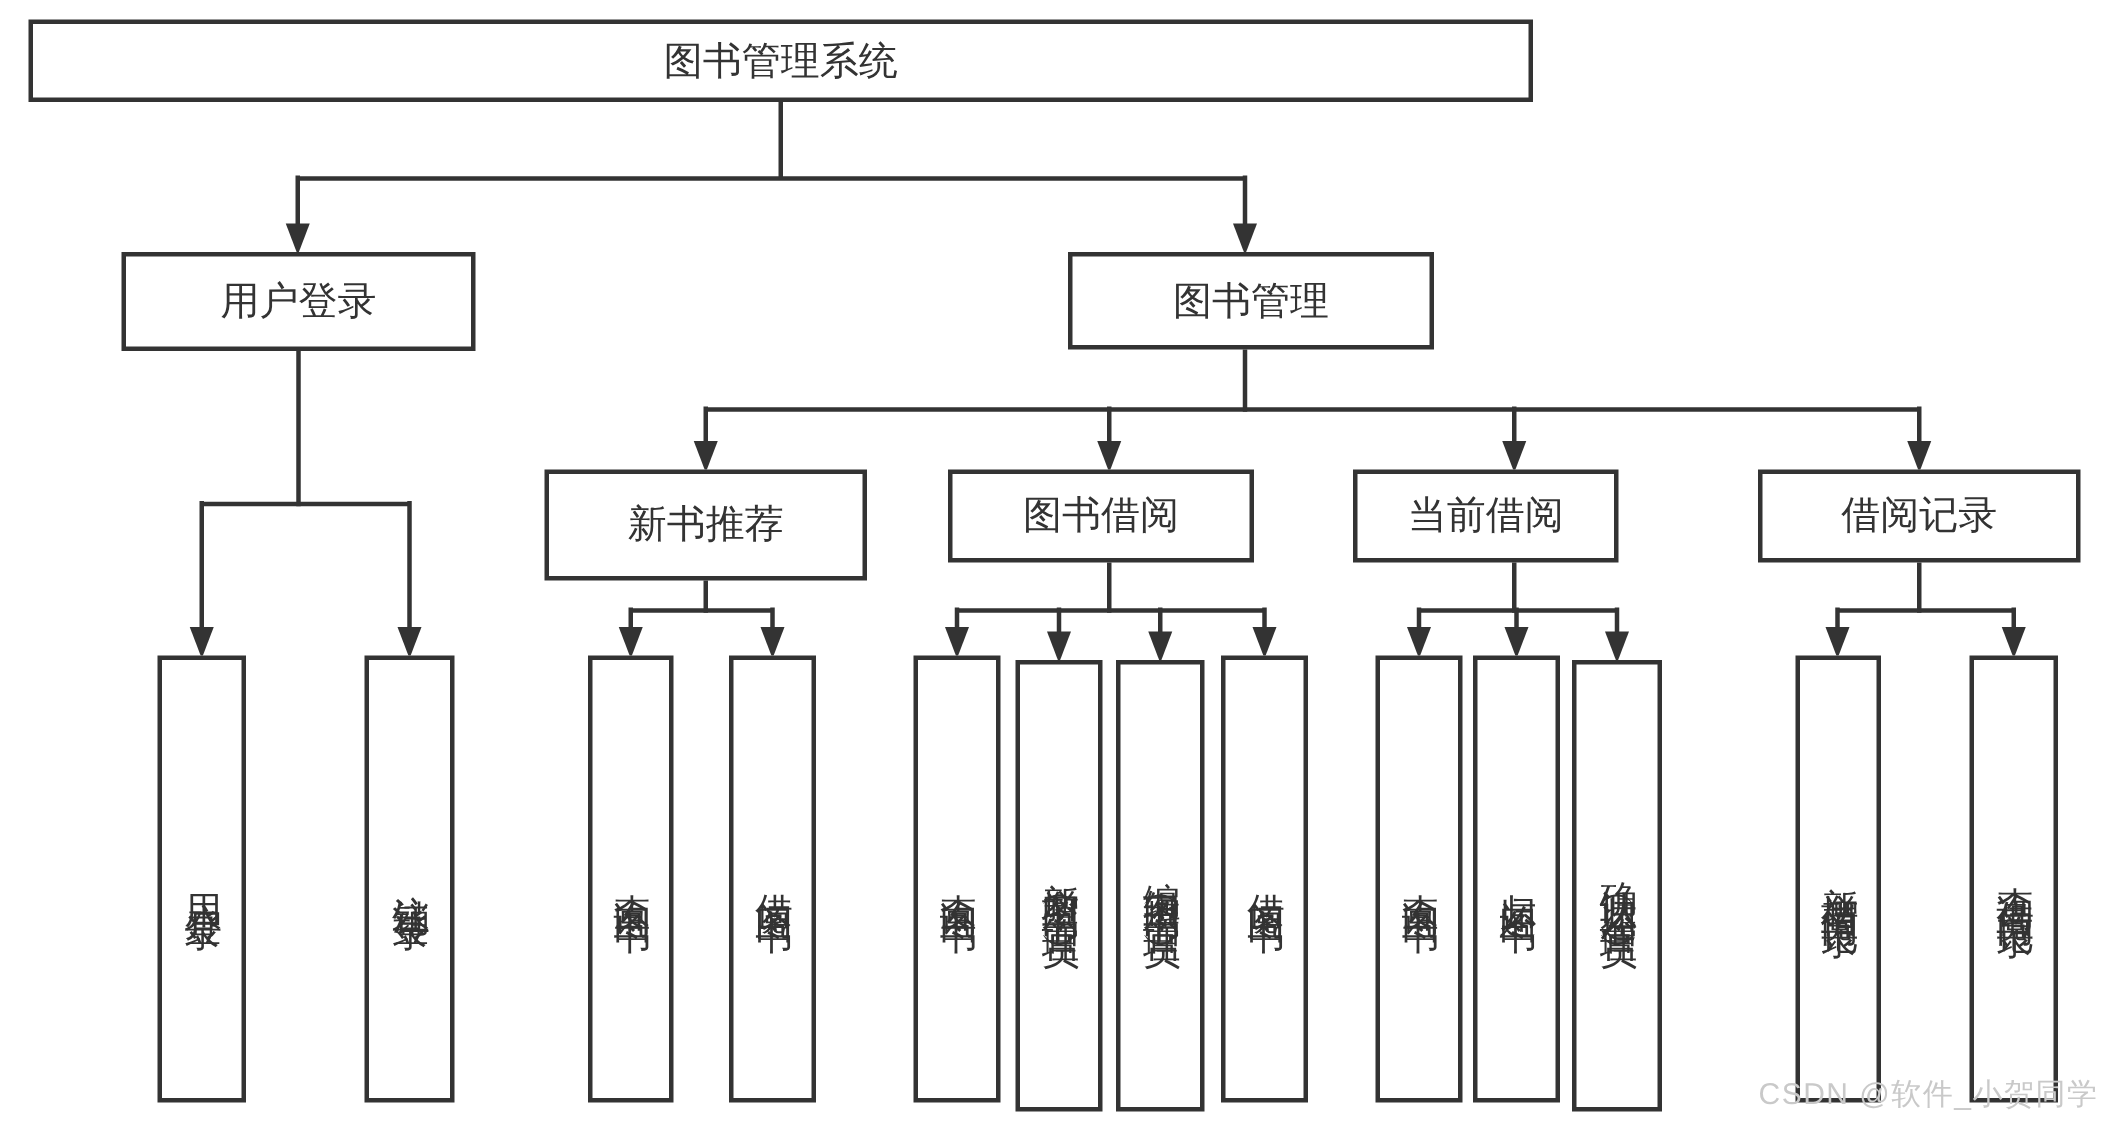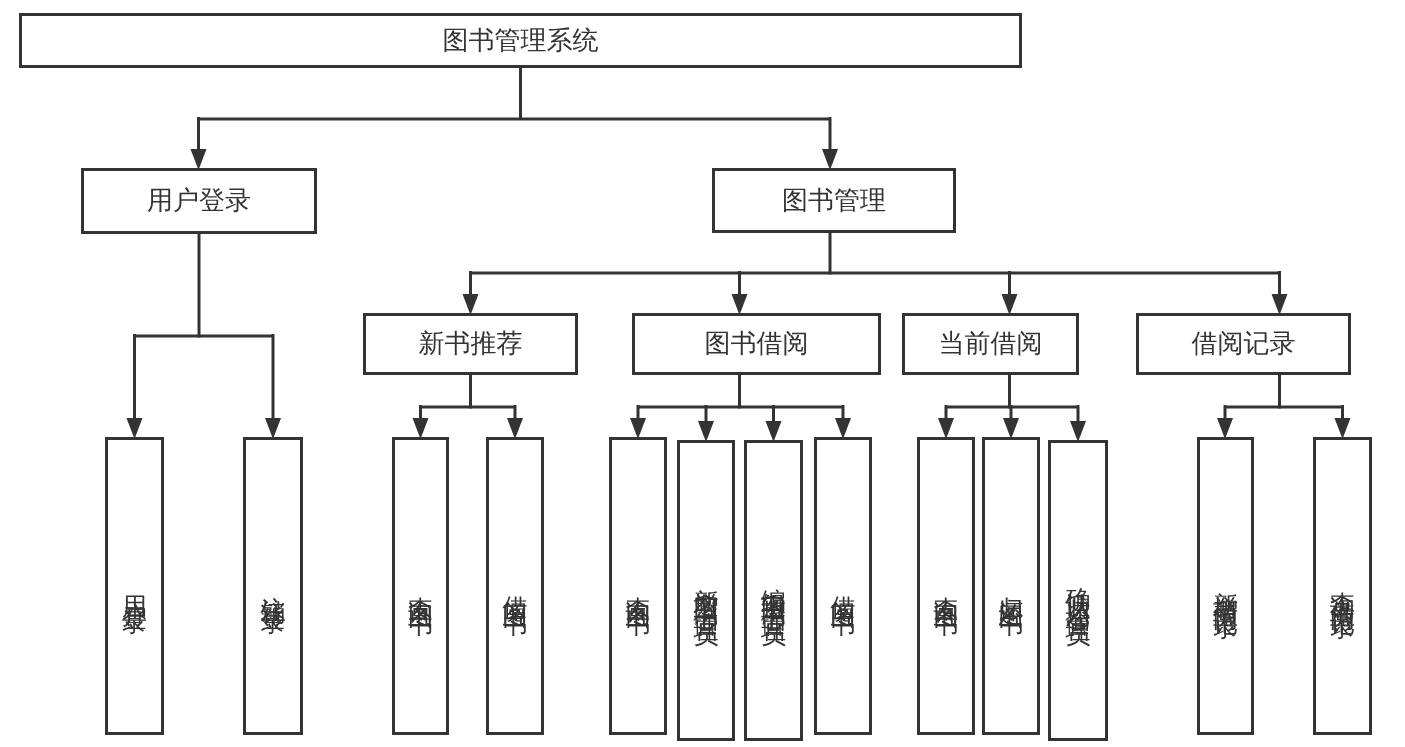--- a/index.html
+++ b/index.html
@@ -129,24 +129,24 @@
     <path d="M1342.5 405 V421"></path>
     <polygon points="1217,418 1233,418 1225,439"></polygon>
     <polygon points="1334.5,418 1350.5,418 1342.5,439"></polygon>
   </svg>
 
   <div class="box" style="left:19px; top:13px; width:1003px; height:55px;">图书管理系统</div>
 
   <div class="box" style="left:81px; top:168px; width:236px; height:66px;">用户登录</div>
   <div class="box" style="left:712px; top:168px; width:244px; height:65px;">图书管理</div>
 
-  <div class="box" style="left:363px; top:313px; width:215px; height:62px;text-align:center;">新书推荐</div>
-  <div class="box" style="left:632px; top:313px; width:249px; height:62px;">图书借阅</div>
+  <div class="box" style="left:363px; top:313px; width:215px; height:74px;text-align:center;">新书推荐</div>
+  <div class="box" style="left:632px; top:313px; width:204px; height:62px;">图书借阅</div>
   <div class="box" style="left:902px; top:313px; width:177px; height:62px;">当前借阅</div>
-  <div class="box" style="left:1136px; top:313px; width:215px; height:62px;">借阅记录</div>
+  <div class="box" style="left:1172px; top:313px; width:215px; height:62px;">借阅记录</div>
 
   <div class="box vbox" style="left:105px; top:437px; width:59px; height:298px;">
     <span>用户登录</span>
   </div>
   <div class="box vbox" style="left:243px; top:437px; width:60px; height:298px;">
     <span>注销登录</span>
   </div>
 
   <div class="box vbox" style="left:392px; top:437px; width:57px; height:298px;">
     <span>查询图书</span>
@@ -178,14 +178,15 @@
     <span>确认归还（管理员）</span>
   </div>
 
   <div class="box vbox" style="left:1197px; top:437px; width:57px; height:298px;">
     <span>新增借阅记录</span>
   </div>
   <div class="box vbox" style="left:1313px; top:437px; width:59px; height:298px;">
     <span>查询借阅记录</span>
   </div>
 
+  <div class="watermark">CSDN @软件_小贺同学</div>
 
 </div>
 
 </body></html>

